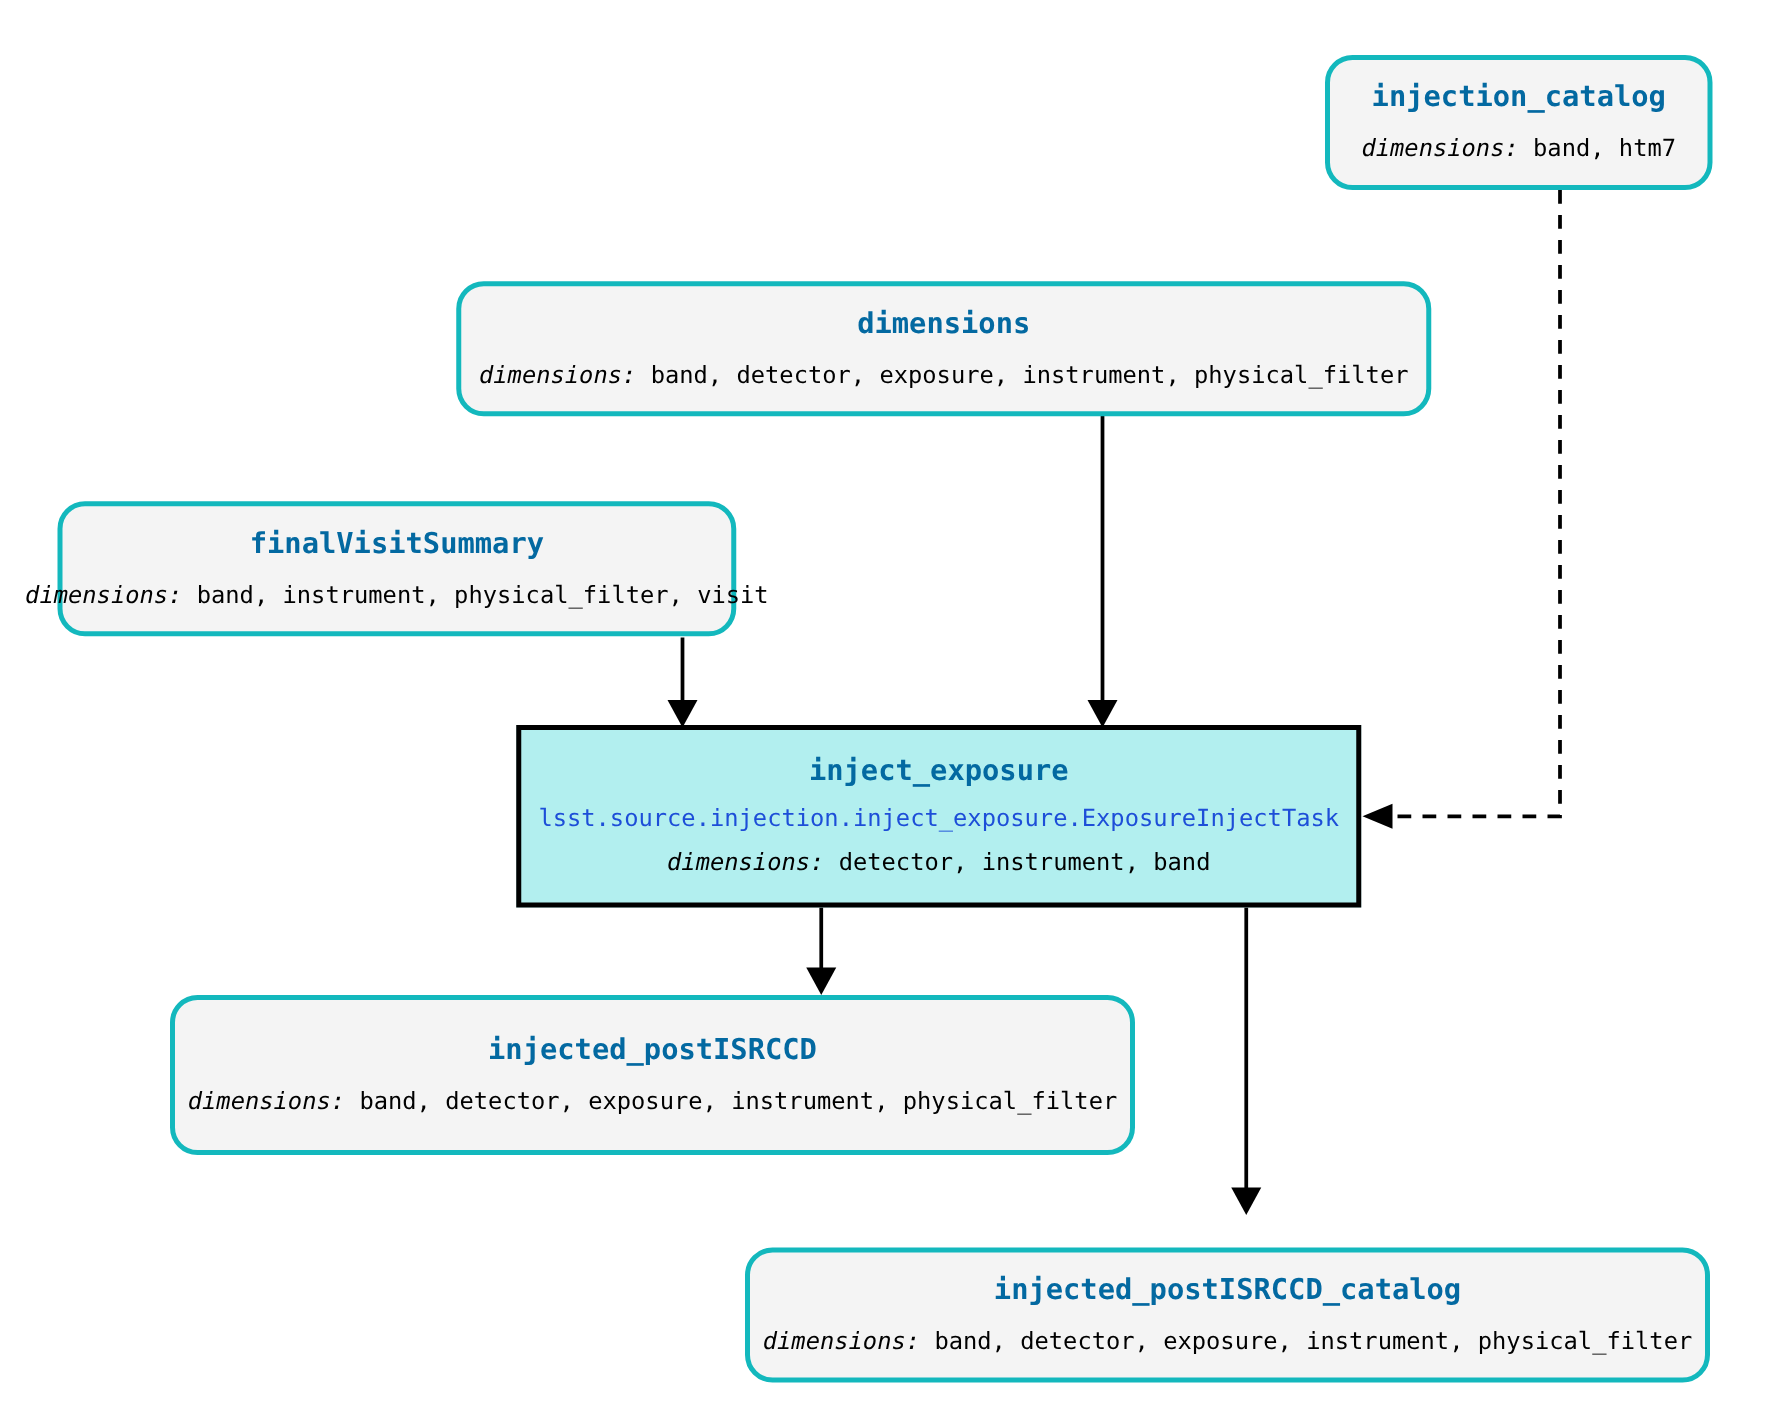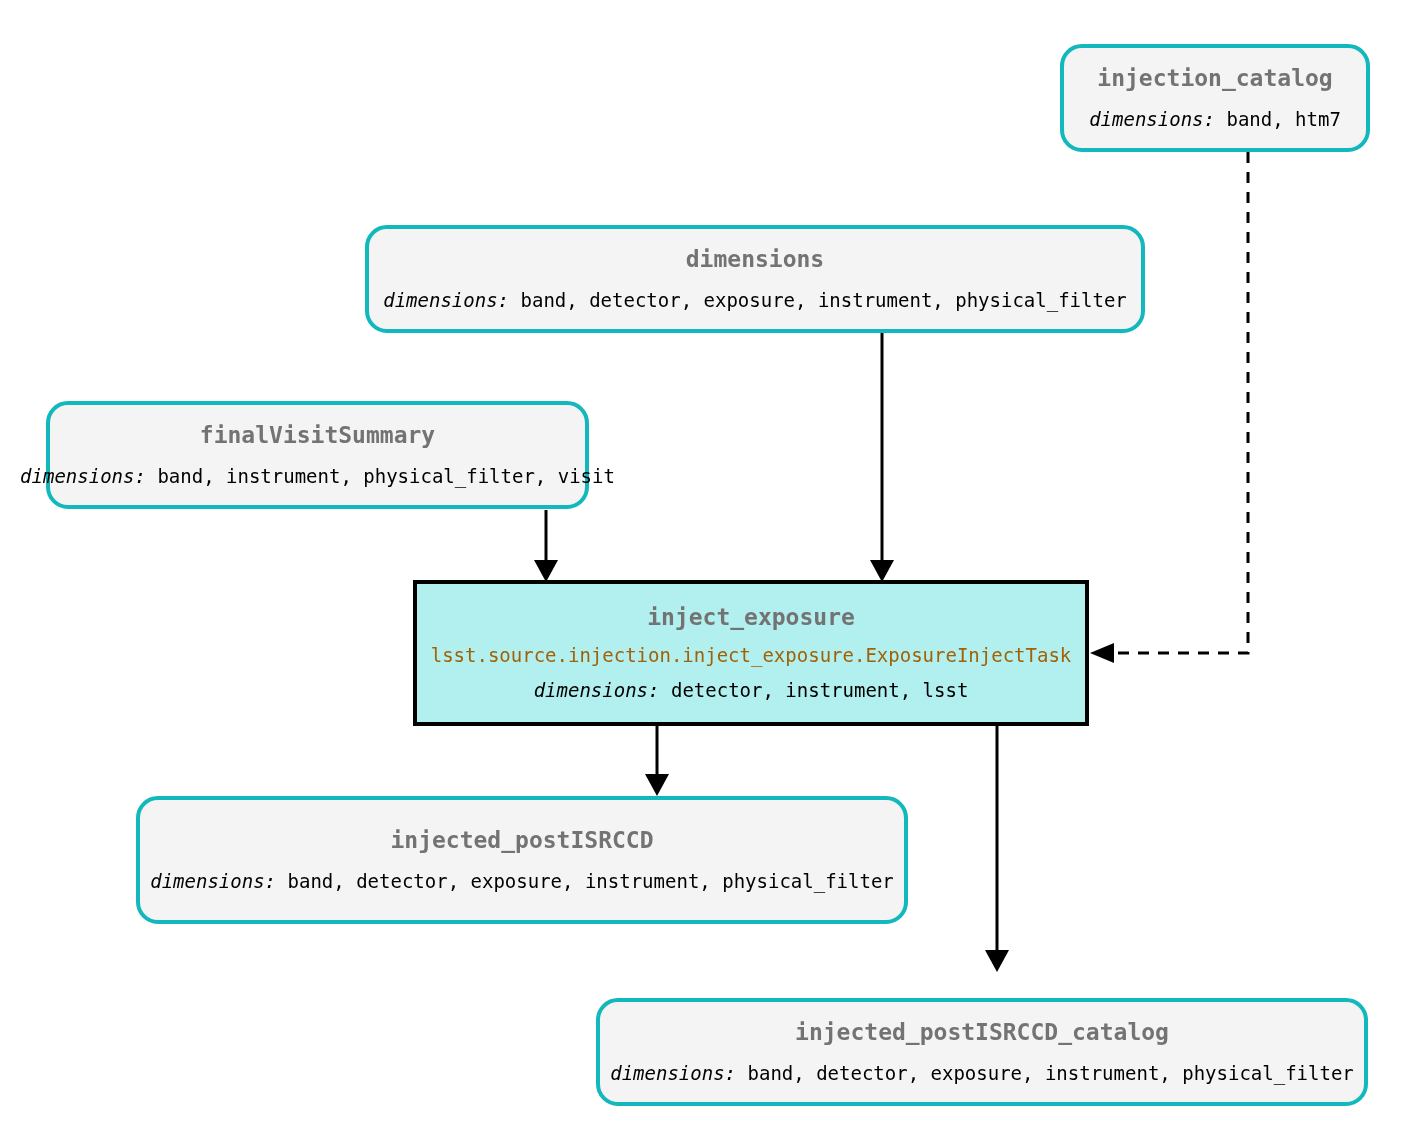--- a/index.html
+++ b/index.html
@@ -33,35 +33,35 @@
     border-radius: 22px;
   }
   .node.task {
     background: #b2efef;
     border: 4px solid #000000;
     border-radius: 0;
   }
   .node-title {
     font-weight: bold;
     font-size: 23px;
-    color: #737373;
+    color: #0369a1;
     letter-spacing: 0px;
     line-height: 1.1;
     white-space: nowrap;
   }
   .node.task .node-title { font-size: 23px; }
   .node-sub {
     font-size: 19px;
     color: #000000;
     white-space: nowrap;
     line-height: 1.1;
   }
   .node-class {
     font-size: 19px;
-    color: #a16207;
+    color: #1d4ed8;
     white-space: nowrap;
     line-height: 1.1;
   }
   .dim-label {
     font-style: italic;
   }
   .gap-sm { height: 18px; }
   .gap-xs { height: 14px; }
 
   
@@ -141,21 +141,21 @@
     </div>
   </div>
 
   <div class="node task" style="left:413px; top:580px; width:676px; height:146px;">
     <div class="node-title">inject_exposure</div>
     <div class="gap-xs"></div>
     <div class="node-class">lsst.source.injection.inject_exposure.ExposureInjectTask</div>
     <div class="gap-xs"></div>
     <div class="node-sub">
       <span class="dim-label">dimensions:</span>
-      <span>detector, instrument, lsst</span>
+      <span>detector, instrument, band</span>
     </div>
   </div>
 
   <div class="node dataset" style="left:136px; top:796px; width:772px; height:128px;">
     <div class="node-title">injected_postISRCCD</div>
     <div class="gap-sm"></div>
     <div class="node-sub">
       <span class="dim-label">dimensions:</span>
       <span>band, detector, exposure, instrument, physical_filter</span>
     </div>

